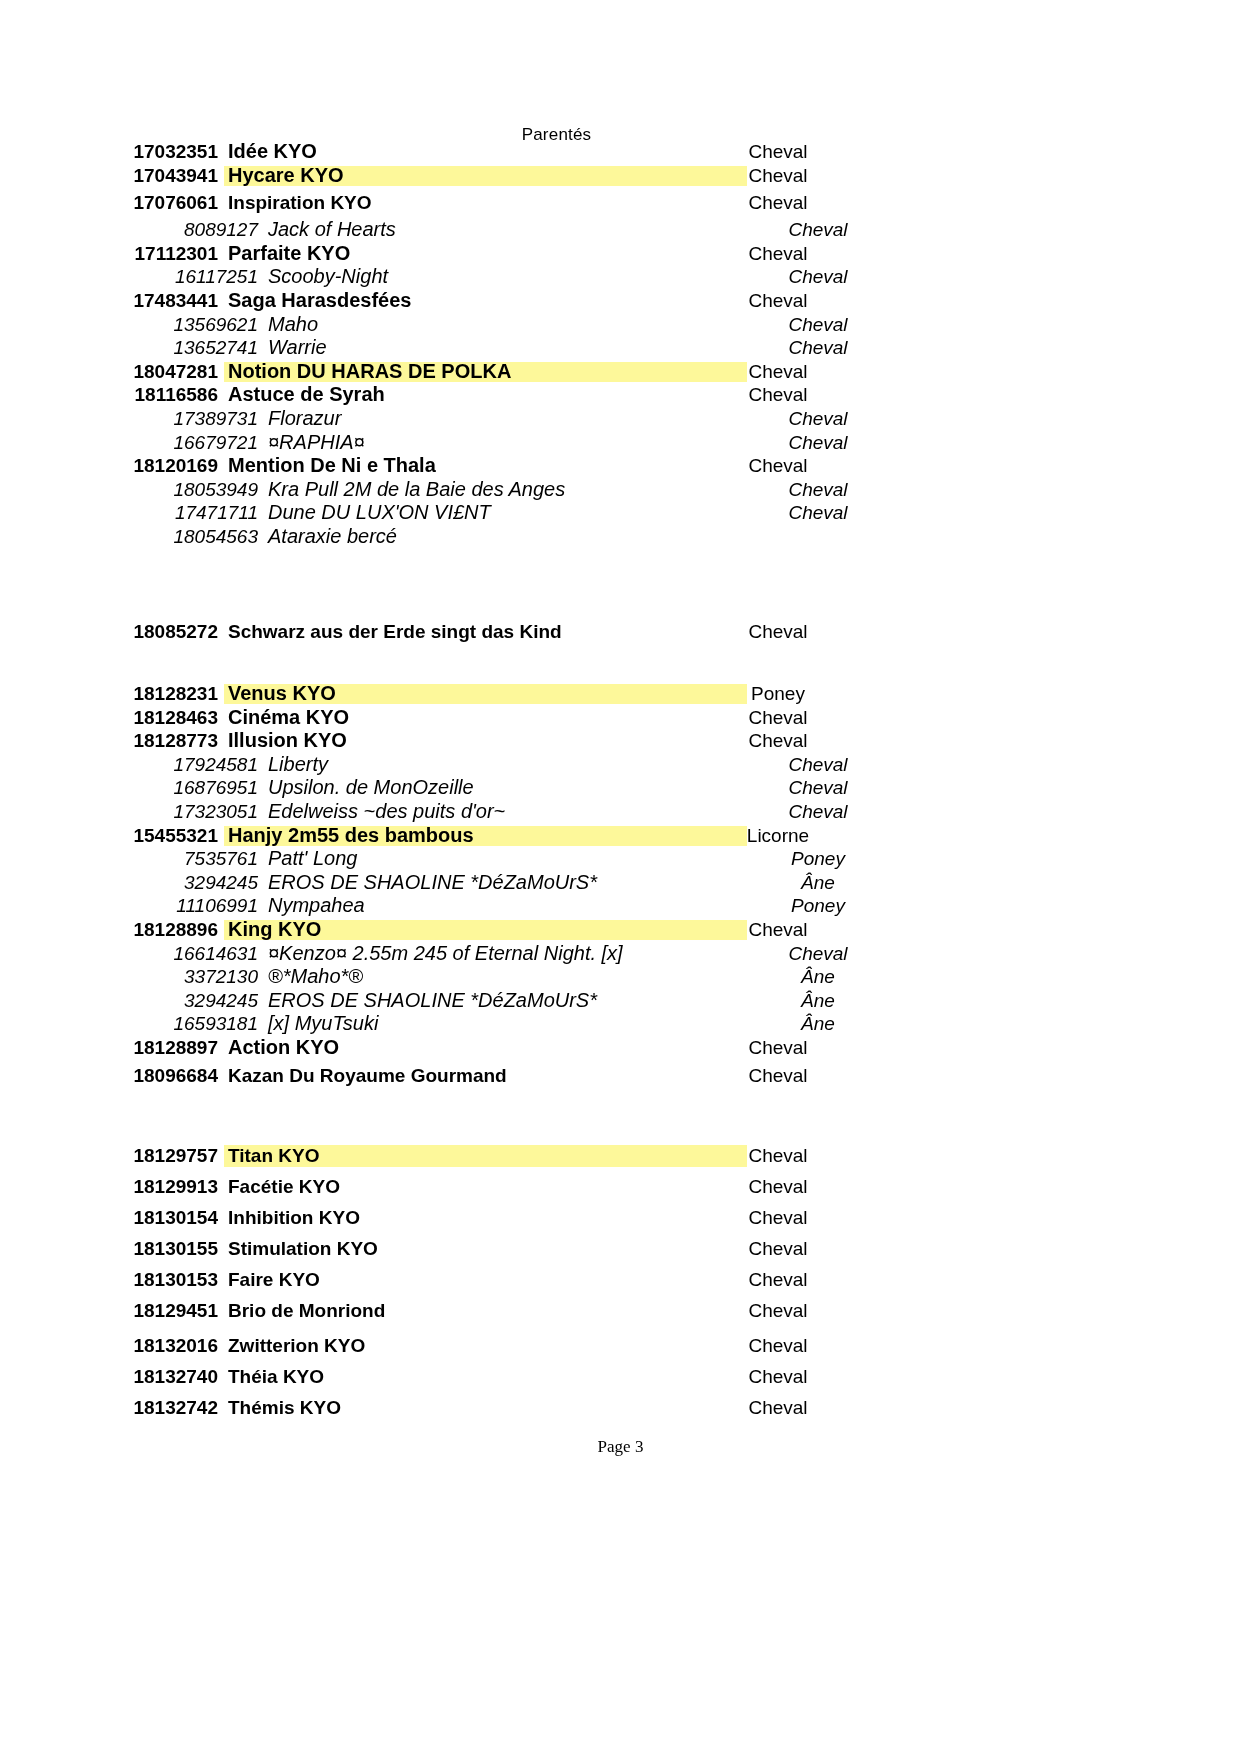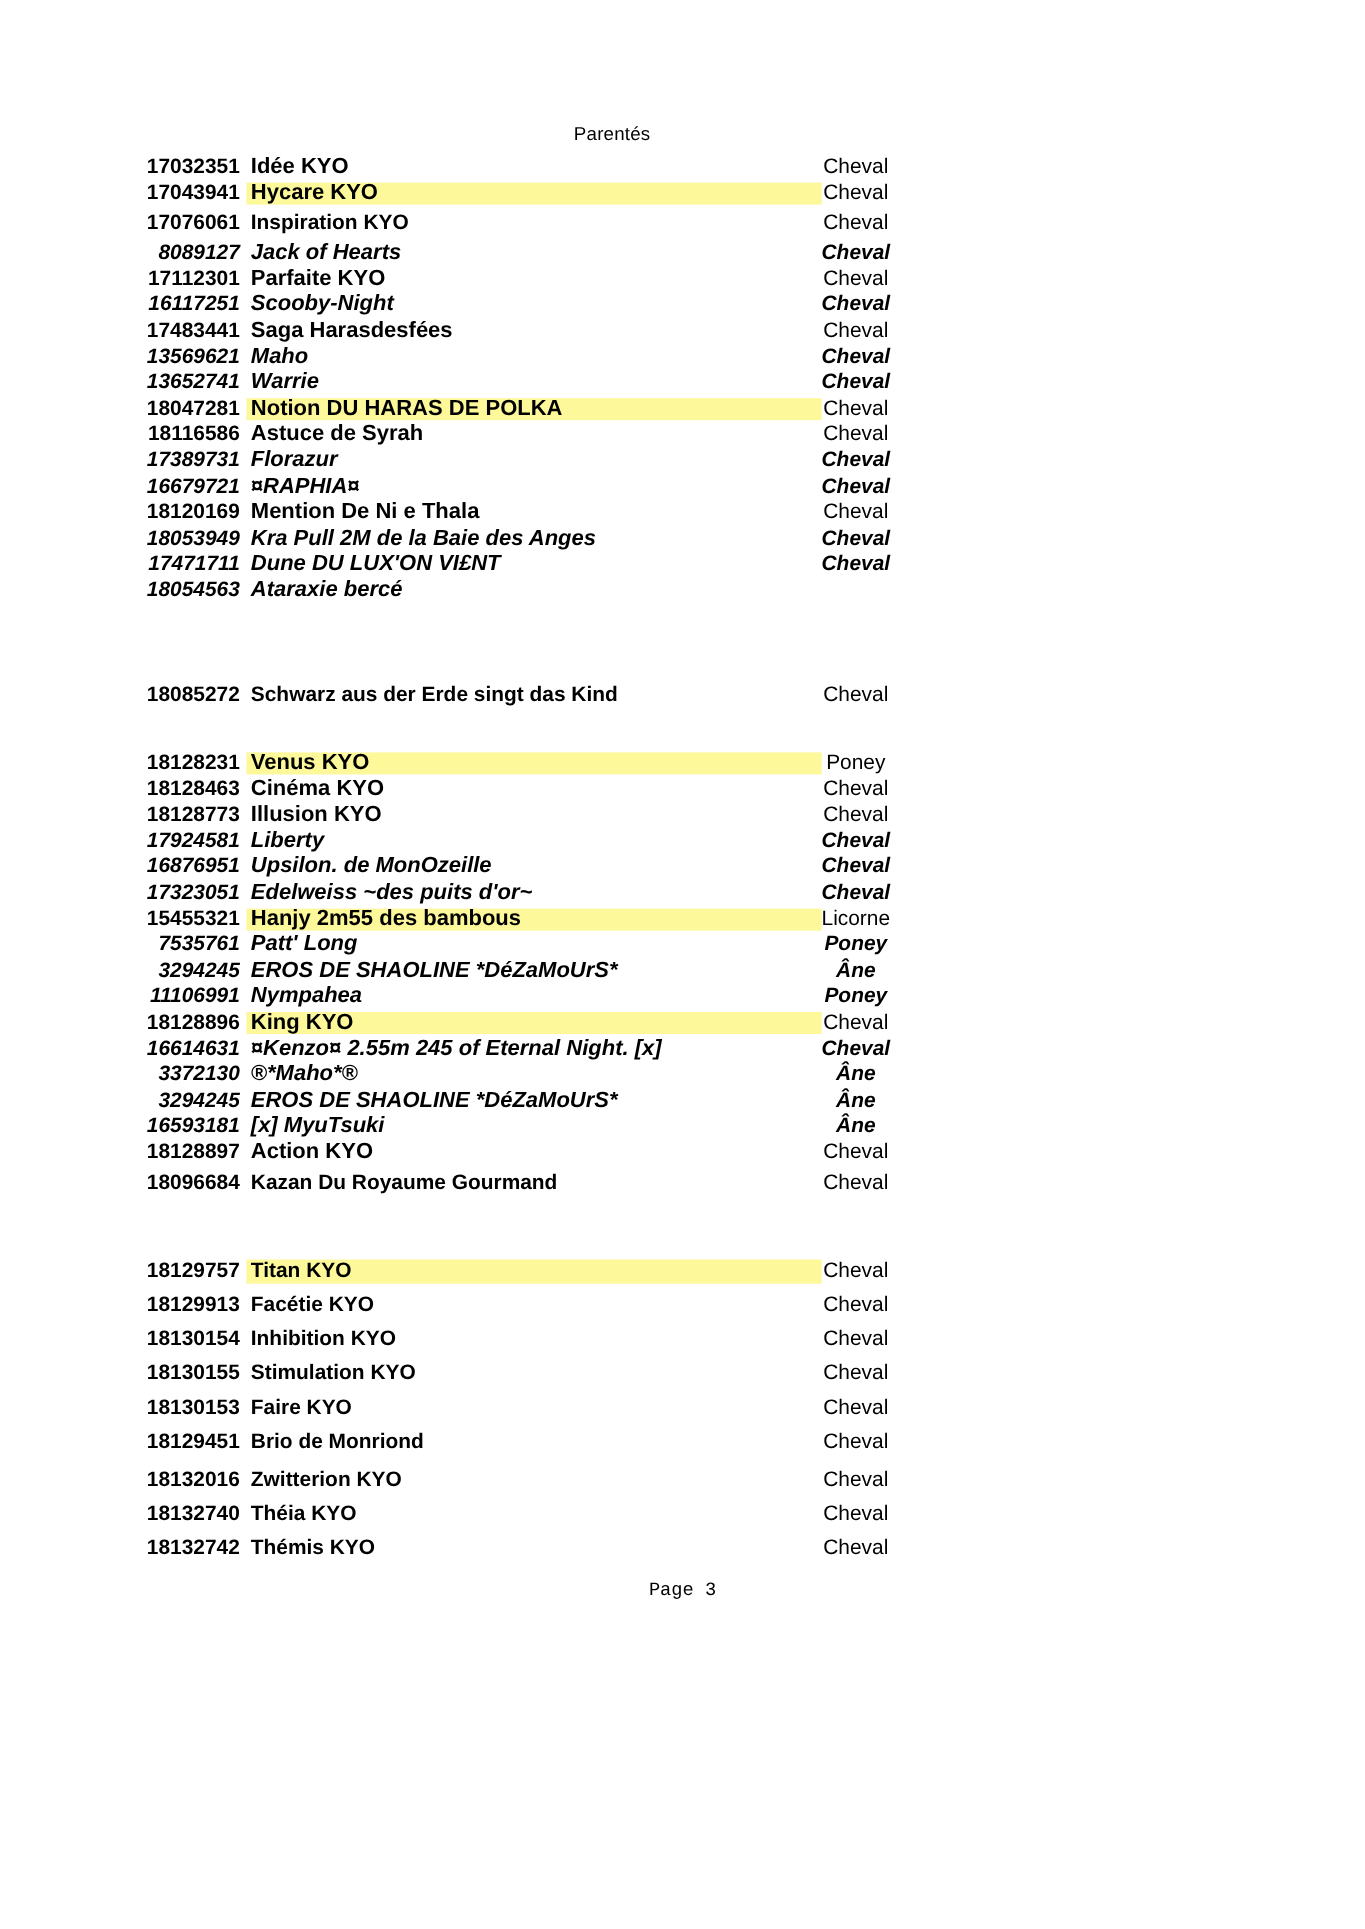--- a/index.html
+++ b/index.html
@@ -17,36 +17,36 @@
   }
   .page {
     position: relative;
     width: 1241px;
     height: 1754px;
     box-sizing: border-box;
     padding: 0;
   }
   .doc-header {
     position: absolute;
-    top: 112px;
+    top: 125px;
     left: 0;
     width: 1113px;
     text-align: center;
     font-size: 17px;
     font-family: "Liberation Sans", sans-serif;
     letter-spacing: 0.2px;
   }
   .doc-footer {
     position: absolute;
     top: 1437px;
     left: 0;
     width: 1241px;
     text-align: center;
     font-size: 17px;
-    font-family: Liberation Mono, monospace;
+    font-family: Liberation Serif, serif;
   }
   .listing {
     position: absolute;
     left: 0;
     top: 0;
     width: 1241px;
   }
   .block {
     position: absolute;
     left: 0;
@@ -94,21 +94,21 @@
     line-height: 23.6px;
     z-index: 2;
     white-space: nowrap;
   }
   
   .bold .cell-id,
   .bold .cell-name,
   .bold .cell-species { font-weight: bold; font-style: normal; }
   .italic .cell-id,
   .italic .cell-name,
-  .italic .cell-species { font-weight: bold; font-style: italic; }
+  .italic .cell-species { font-weight: normal; font-style: italic; padding-left: 40px; }
   .bold .cell-species { font-weight: normal; font-style: normal; }
   .row.tall { height: 31px; }
   .row.tall .cell-id,
   .row.tall .cell-name,
   .row.tall .cell-species { line-height: 31px; font-size: 19px; }
   .row.tall .hl { top: 5px; height: 22px; }
 </style>
 </head>
 <body>
 

